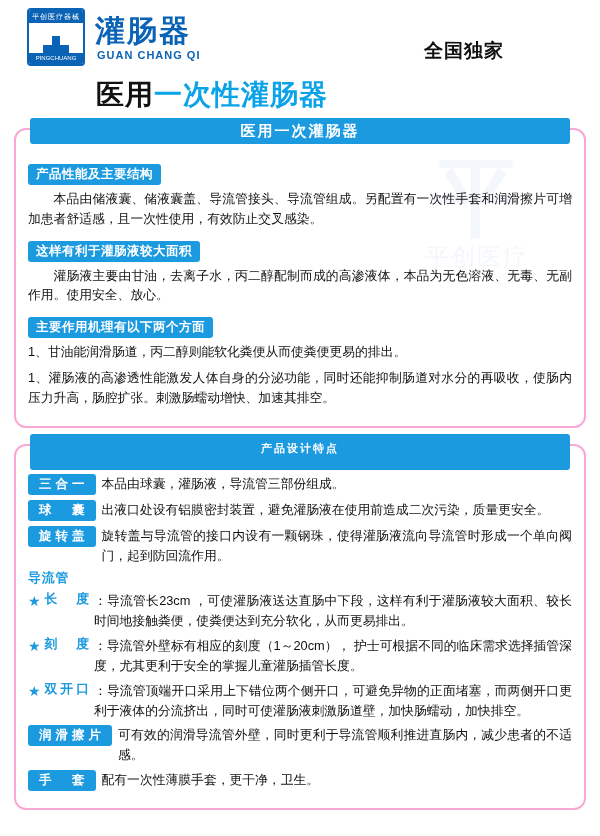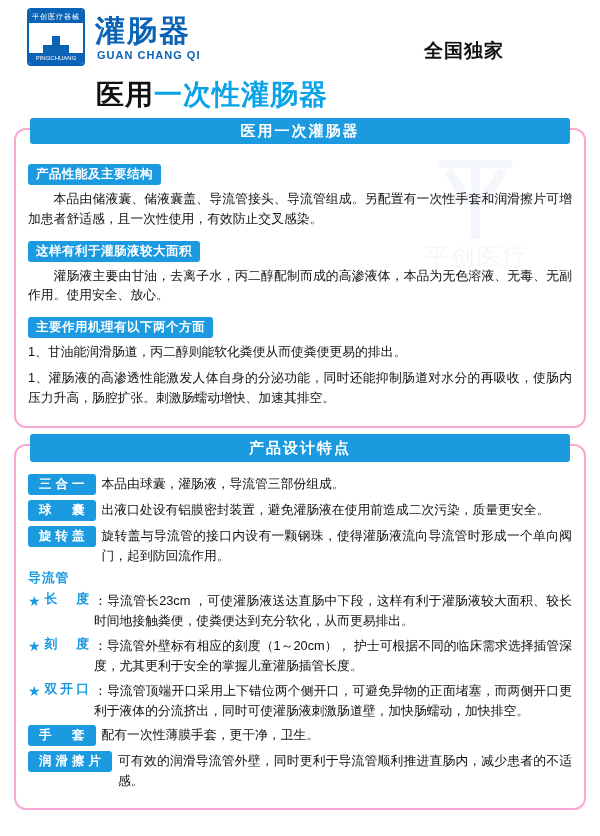--- a/index.html
+++ b/index.html
@@ -154,21 +154,21 @@
     height: 26px;
     line-height: 26px;
     background: #1b9ae0;
     color: #fff;
     font-size: 15px;
     font-weight: bold;
     text-align: center;
     letter-spacing: 2px;
     border-radius: 3px;
   }
-  .panel.two .panel-title { font-size: 15px; height: 28px; line-height: 28px; }
+  .panel.two .panel-title { font-size: 11px; height: 36px; line-height: 28px; }
 
   .subhead {
     display: inline-block;
     background: #1b9ae0;
     color: #fff;
     font-size: 12.5px;
     font-weight: bold;
     padding: 2px 8px;
     border-radius: 3px;
     margin: 6px 0 4px 0;
@@ -311,20 +311,20 @@
     <span class="label">刻　度</span>
     <span class="txt">：导流管外壁标有相应的刻度（1～20cm）， 护士可根据不同的临床需求选择插管深度，尤其更利于安全的掌握儿童灌肠插管长度。</span>
   </div>
   <div class="star-row">
     <span class="star">★</span>
     <span class="label">双开口</span>
     <span class="txt">：导流管顶端开口采用上下错位两个侧开口，可避免异物的正面堵塞，而两侧开口更利于液体的分流挤出，同时可使灌肠液刺激肠道壁，加快肠蠕动，加快排空。</span>
   </div>
 
   <div class="tag-row">
+    <span class="tag">润滑擦片</span>
+    <span class="txt">可有效的润滑导流管外壁，同时更利于导流管顺利推进直肠内，减少患者的不适感。</span>
+  </div>
+  <div class="tag-row">
     <span class="tag">手　套</span>
     <span class="txt">配有一次性薄膜手套，更干净，卫生。</span>
   </div>
-  <div class="tag-row">
-    <span class="tag">润滑擦片</span>
-    <span class="txt">可有效的润滑导流管外壁，同时更利于导流管顺利推进直肠内，减少患者的不适感。</span>
-  </div>
 </div>
 
 </body></html>

